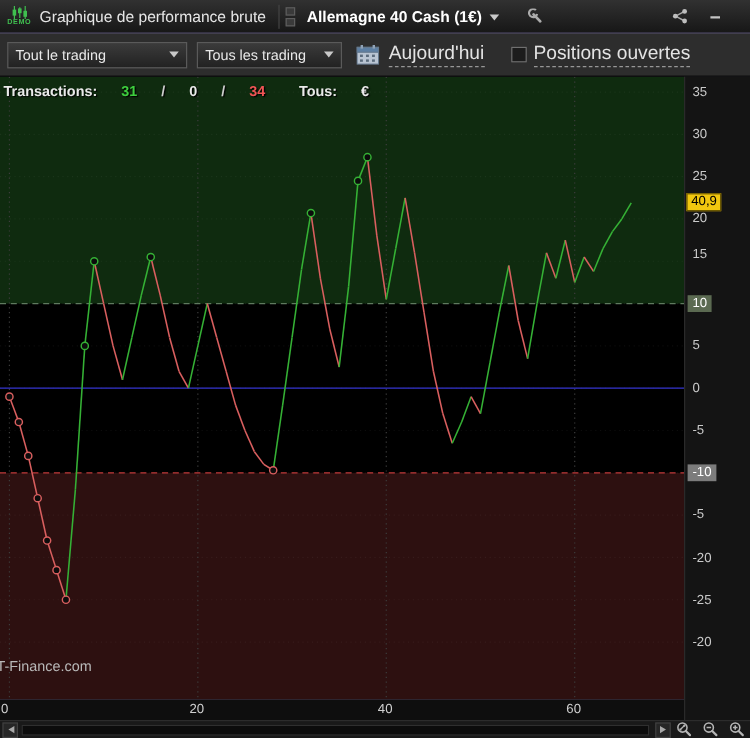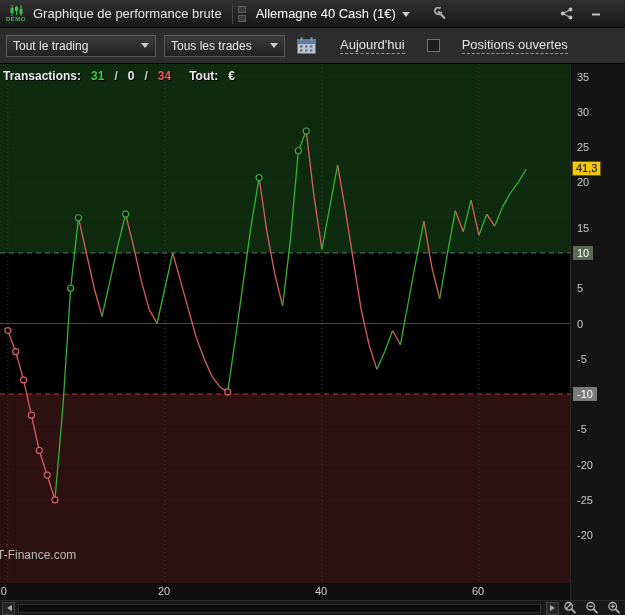--- a/index.html
+++ b/index.html
@@ -11,46 +11,46 @@
   .titlebar{position:absolute;top:0;left:0;width:625px;height:28px;
     background:linear-gradient(#313131,#171717);border-bottom:1px solid #050505;
     display:flex;align-items:center}
   .app-icon{width:26px;margin-left:3px;display:flex;flex-direction:column;align-items:center}
   .demo-text{font-size:6px;font-weight:bold;color:#3fbf4f;letter-spacing:.5px;line-height:7px}
   .win-title{color:#e6e6e6;font-size:13px;margin-left:4px;white-space:nowrap}
   .tb-divider{width:1px;height:20px;background:#454545;margin-left:10px}
   .dock{display:flex;flex-direction:column;gap:2px;margin-left:5px;cursor:pointer}
   .dock i{display:block;width:8px;height:7px;background:#3a3a3a;border:1px solid #5d5d5d}
   .instrument{display:flex;align-items:center;margin-left:10px;color:#fff;
-    font-size:13px;font-weight:normal;cursor:pointer;white-space:nowrap}
+    font-size:13px;font-weight:bold;cursor:pointer;white-space:nowrap}
   .caret{width:0;height:0;border:4px solid transparent;border-top:5px solid #c9c9c9;
     margin-left:6px;margin-top:5px}
   .icon-btn{display:flex;align-items:center;justify-content:center;cursor:pointer;padding:2px}
   .wrench-btn{margin-left:20px}
   .right-icons{margin-left:auto;display:flex;align-items:center;gap:14px;margin-right:22px}
 
   
   .toolbar{position:absolute;top:28px;left:0;width:625px;height:36px;background:#2d2d2d;
     border-bottom:1px solid #060606;display:flex;align-items:center;padding:0 4px}
   .select{height:22px;background:linear-gradient(#3b3b3b,#222);border:1px solid #5a5a5a;
     color:#e9e9e9;font-size:12px;display:flex;align-items:center;padding:0 6px;cursor:pointer}
   .select .caret{margin-left:auto;margin-top:4px}
   .sel1{width:150px;margin-left:2px}
   .sel2{width:121px;margin-left:8px}
   .cal-btn{margin-left:10px}
-  .lbl-underline{color:#e3e3e3;font-size:13px;border-bottom:1px dashed #979797;
-    padding-bottom:1px;margin-left:22px;cursor:pointer;white-space:nowrap}
+  .lbl-underline{color:#e3e3e3;font-size:16px;border-bottom:1px dashed #979797;
+    padding-bottom:1px;margin-left:6px;cursor:pointer;white-space:nowrap}
   .cb{appearance:none;-webkit-appearance:none;width:13px;height:13px;background:#1c1c1c;
     border:1px solid #707070;margin-left:22px;cursor:pointer}
 
   
   .chart{position:absolute;top:64px;left:0;width:570px;height:519px;background:#000;cursor:crosshair}
   .chart svg{display:block}
   .overlay{position:absolute;top:5px;left:3px;font-size:12px;font-weight:bold;color:#eaeaea;
-    display:flex;gap:10px;text-shadow:1px 1px 1px #000;pointer-events:none}
+    display:flex;gap:20px;text-shadow:1px 1px 1px #000;pointer-events:none}
   .ov-green{color:#3ecf3e}.ov-red{color:#f05555}.ov-sep{color:#cfcfcf}
   .ov-gains{margin-left:8px}
   .watermark{position:absolute;left:-3px;bottom:21px;color:#b9b9b9;font-size:12px;pointer-events:none}
 
   
   .yaxis{position:absolute;top:64px;left:570px;width:55px;height:536px;background:#141414;
     border-left:1px solid #2a2a2a}
   .ylabel{position:absolute;left:6px;height:14px;line-height:14px;font-size:11px;color:#c9c9c9}
   .badge-up{background:#5b6a51;color:#fff;padding:0 4px;left:2px}
   .badge-down{background:#7c7c7c;color:#fff;padding:0 4px;left:2px}
@@ -120,21 +120,21 @@
       </div>
     </div>
   </div>
 
   <div class="toolbar">
     <div class="select sel1">
       <span>Tout le trading</span>
       <span class="caret"></span>
     </div>
     <div class="select sel2">
-      <span>Tous les trades</span>
+      <span>Tous les trading</span>
       <span class="caret"></span>
     </div>
     <div class="icon-btn cal-btn">
       <svg width="19" height="17" viewBox="0 0 19 17">
         <rect x="0.5" y="2.5" width="18" height="14" fill="#b9c4d2" stroke="#65798e"></rect>
         <rect x="0.5" y="2.5" width="18" height="4" fill="#5d7fa3" stroke="#65798e"></rect>
         <rect x="3.5" y="0.5" width="2" height="3" fill="#8fa3b8"></rect>
         <rect x="13.5" y="0.5" width="2" height="3" fill="#8fa3b8"></rect>
         <g fill="#5b6b7c">
           <rect x="3" y="8.5" width="2.4" height="2"></rect>
@@ -257,42 +257,42 @@
         <circle cx="298.34710743801656" cy="86.73505434782606" r="3" fill="#0c0c0c" stroke="#35b135" stroke-width="1.2"></circle>
         <circle cx="306.198347107438" cy="66.99048913043477" r="3" fill="#0c0c0c" stroke="#35b135" stroke-width="1.2"></circle>
       </svg>
     <div class="overlay">
       <span>Transactions:</span>
       <span class="ov-green">31</span>
       <span class="ov-sep">/</span>
       <span>0</span>
       <span class="ov-sep">/</span>
       <span class="ov-red">34</span>
-      <span class="ov-gains">Tout:</span>
+      <span class="ov-gains">Tous:</span>
       <span>€</span>
     </div>
     <div class="watermark">T-Finance.com</div>
   </div>
 
   <div class="yaxis" id="yaxis">
       <span class="ylabel" style="top: 5.69293px;">35</span>
       <span class="ylabel" style="top: 40.9511px; text-align: center;">30</span>
       <span class="ylabel" style="top: 76.2092px;">25</span>
       <span class="ylabel" style="top: 111.467px;">20</span>
-      <span class="ylabel" style="top: 157px; text-align: right;">15</span>
+      <span class="ylabel" style="top: 141px; text-align: right;">15</span>
       <span class="ylabel badge-up" style="top: 181.984px;">10</span>
       <span class="ylabel" style="top: 217.242px;">5</span>
       <span class="ylabel" style="top: 252.5px;">0</span>
       <span class="ylabel" style="top: 287.758px;">-5</span>
       <span class="ylabel badge-down" style="top: 323.016px;">-10</span>
       <span class="ylabel" style="top: 358.274px;">-5</span>
       <span class="ylabel" style="top: 393.533px;">-20</span>
       <span class="ylabel" style="top: 428.791px;">-25</span>
       <span class="ylabel" style="top: 464.049px;">-20</span>
-      <span class="current-badge" style="top: 97.0693px;">41,3</span>
+      <span class="current-badge" style="top: 97.0693px;">40,9</span>
     </div>
   <div class="xaxis" id="xaxis">
       <span class="xlabel" style="left: 0.85124px;">0</span>
       <span class="xlabel" style="left: 157.876px;">20</span>
       <span class="xlabel" style="left: 314.901px;">40</span>
       <span class="xlabel" style="left: 471.926px;">60</span>
     </div>
 
   <div class="bottombar">
     <div class="sb-btn">

